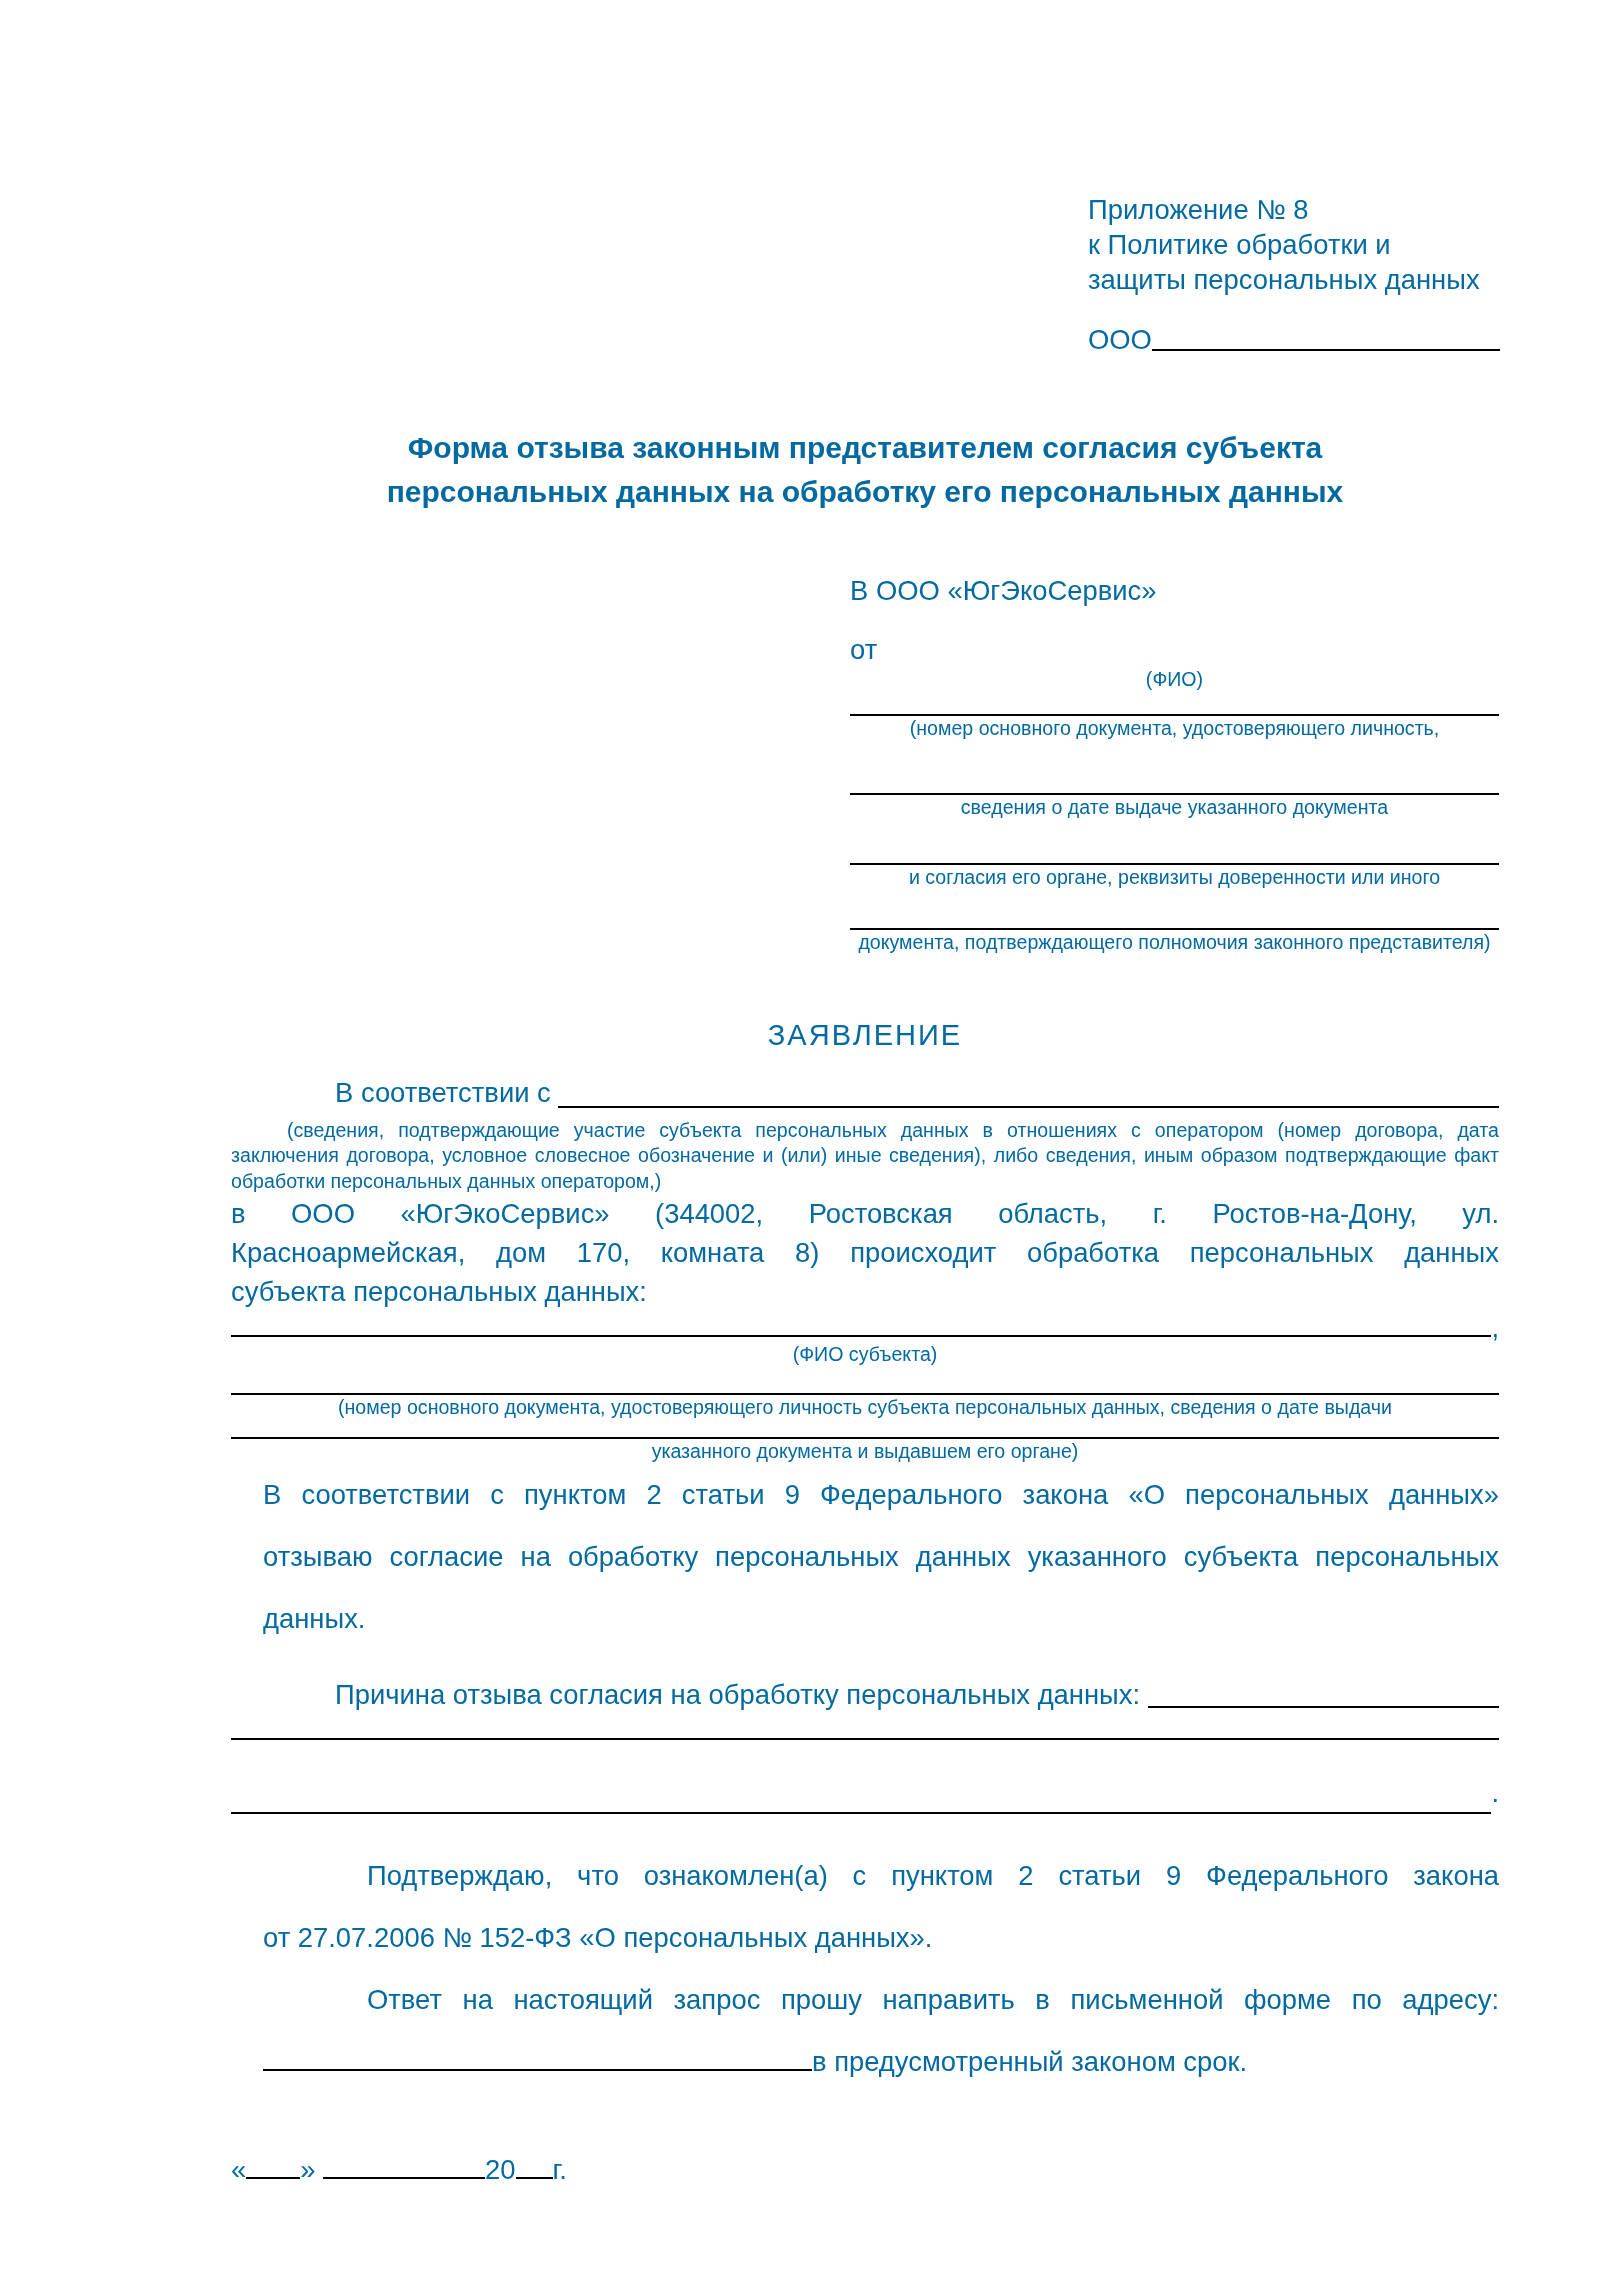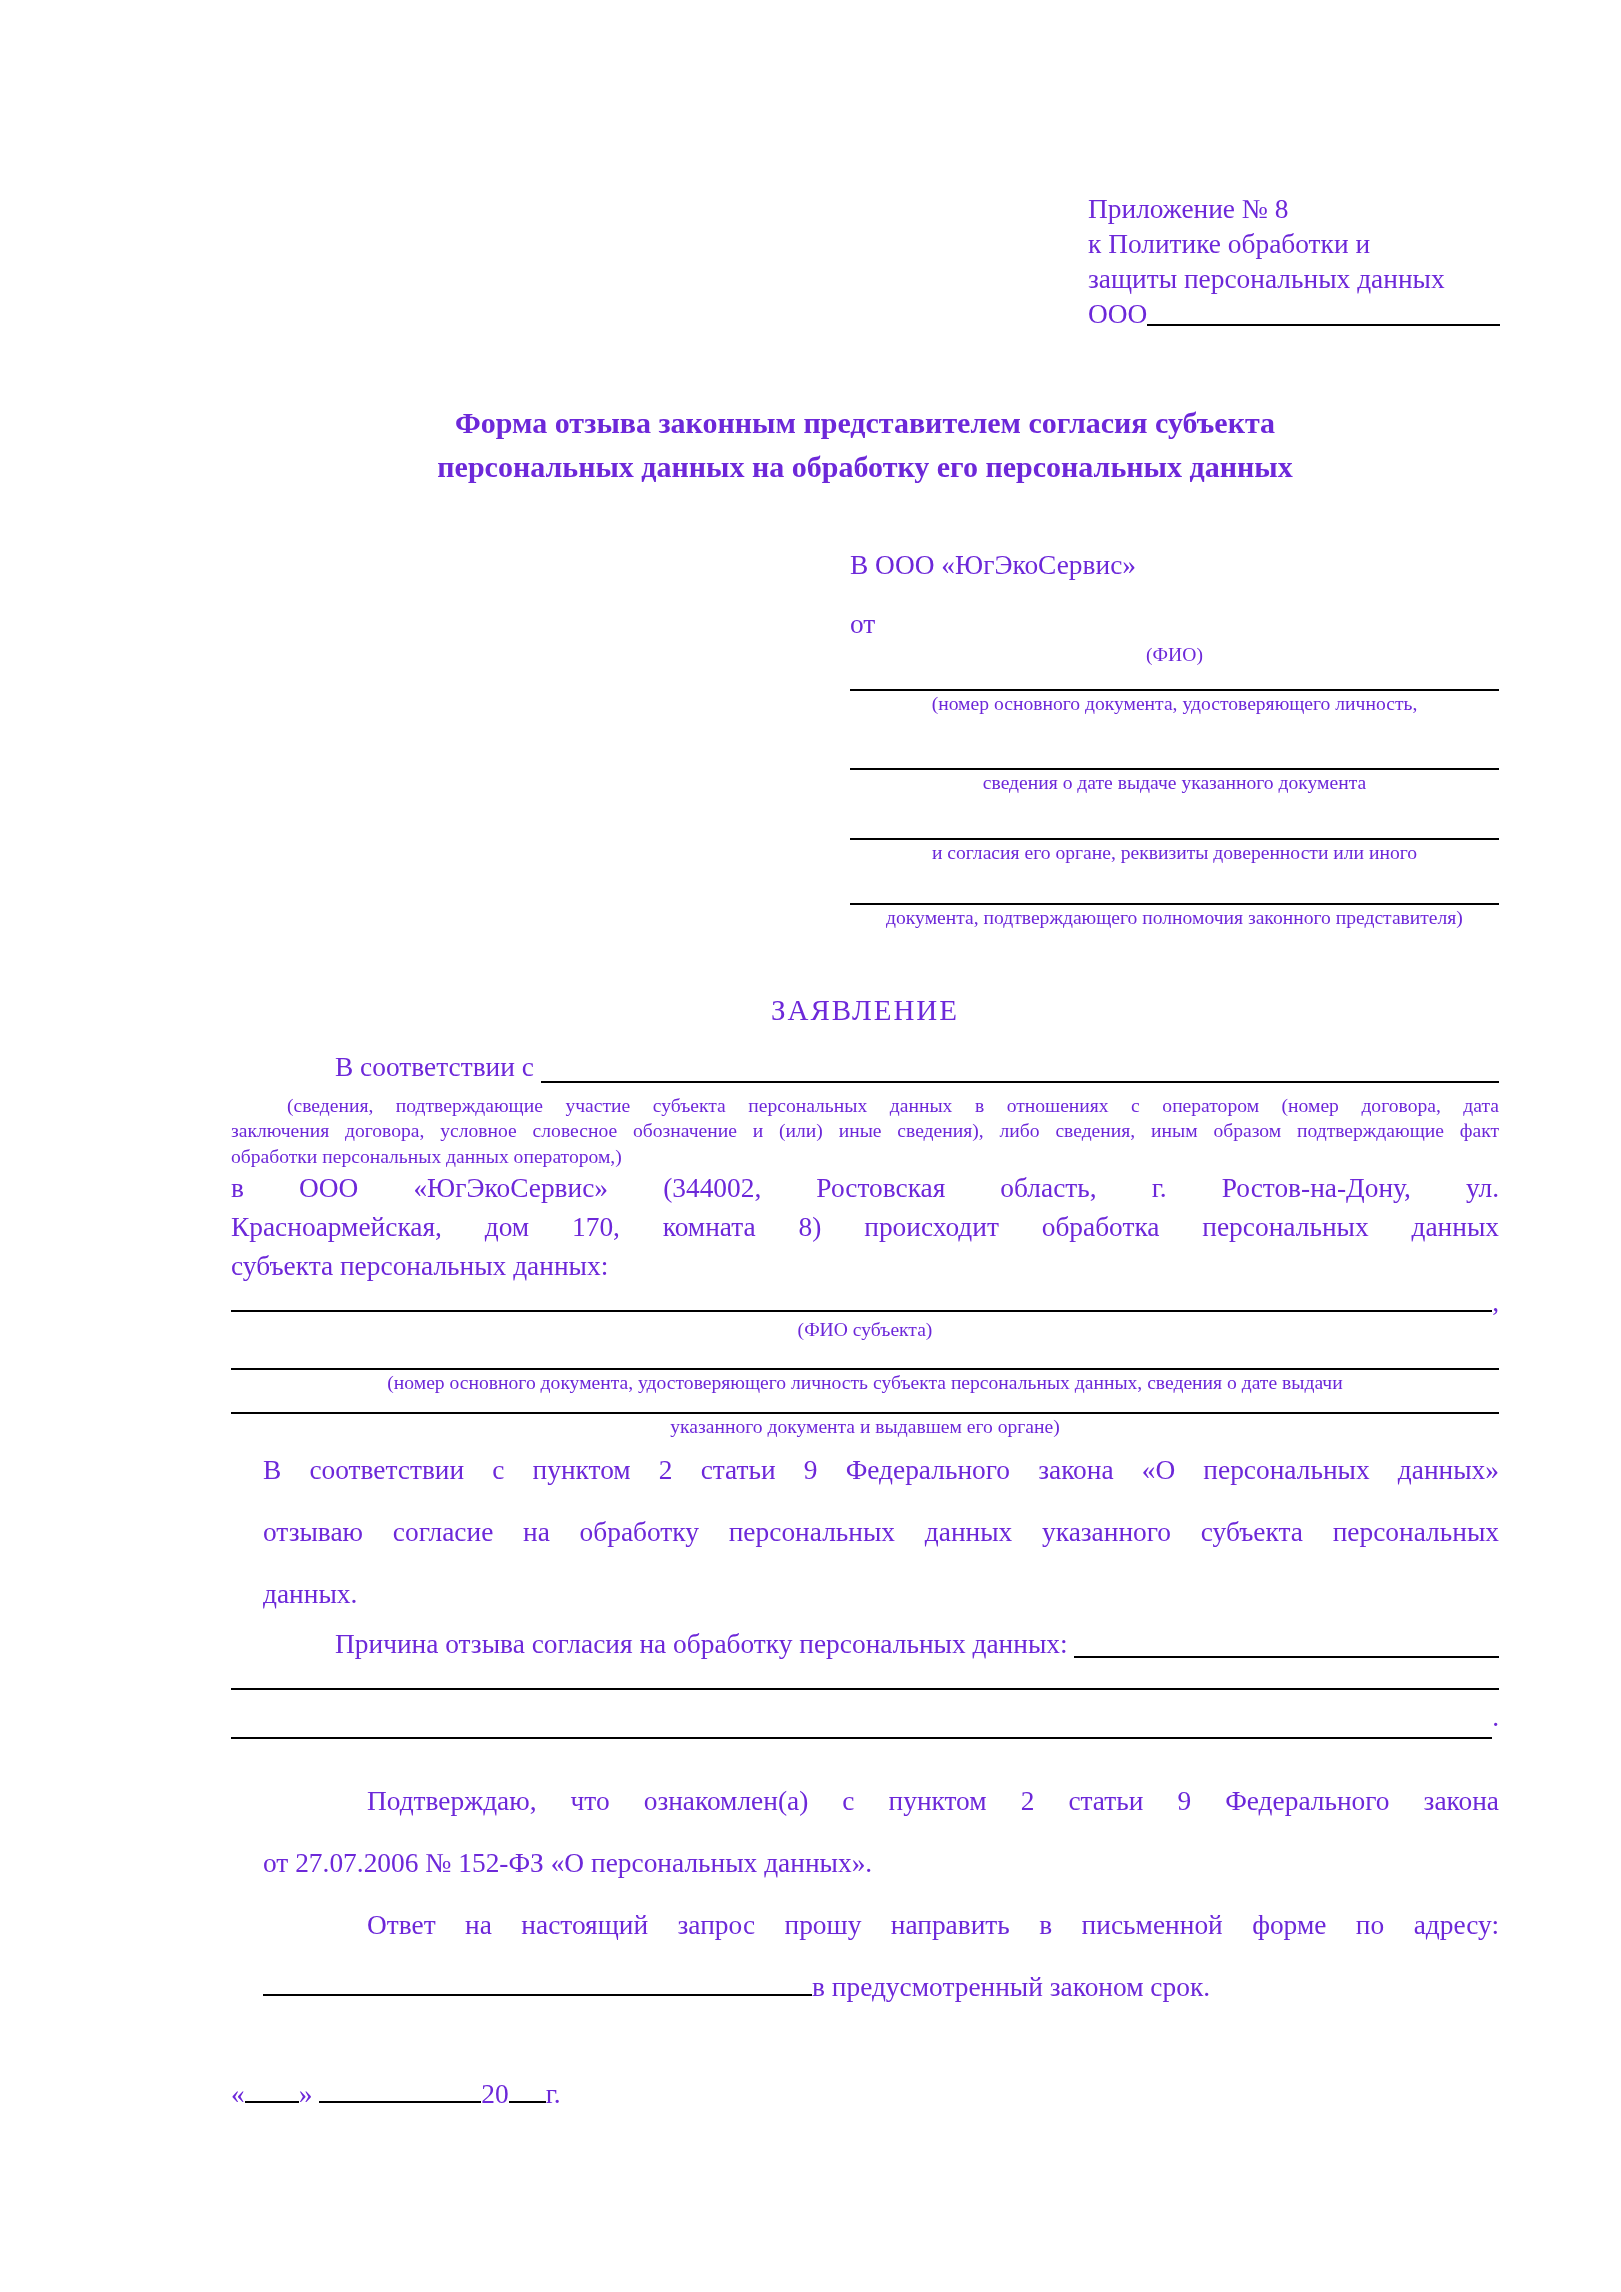--- a/index.html
+++ b/index.html
@@ -2,26 +2,26 @@
 <html><head>
 <meta charset="utf-8">
 <style>
   html, body { margin: 0; padding: 0; background: #ffffff; }
   .page {
     position: relative;
     width: 1621px; height: 2293px;
     box-sizing: border-box;
     padding: 192px 122px 0 231px;
     background: #ffffff;
-    color: #6d28d9;
-    font-family: Liberation Serif, serif;
+    color: #0369a1;
+    font-family: Liberation Sans, sans-serif;
     font-size: 27.4px;
     overflow: hidden;
   }
-  .row { display: flex; }
+  .row { display: flex; margin-top: 25px; }
   .row .txt { white-space: pre; }
   .fill { flex: 1 1 auto; height: 0; border-bottom: 2.5px solid #000; align-self: flex-end; margin-bottom: 5.9px; }
   .u { display: inline-block; height: 0; border-bottom: 2.5px solid #000; }
   .u55 { width: 54px; } .u165 { width: 162px; } .u38 { width: 37px; }
   .u450 { width: 441px; } .u560 { width: 549px; }
   .rule { height: 0; border-bottom: 2.5px solid #000; }
   .cap { font-size: 19.6px; line-height: 25.5px; text-align: center; }
   .jl { text-align: justify; text-align-last: justify; }
   .ind57 { padding-left: 56px; }
   .ind106 { padding-left: 104px; }

